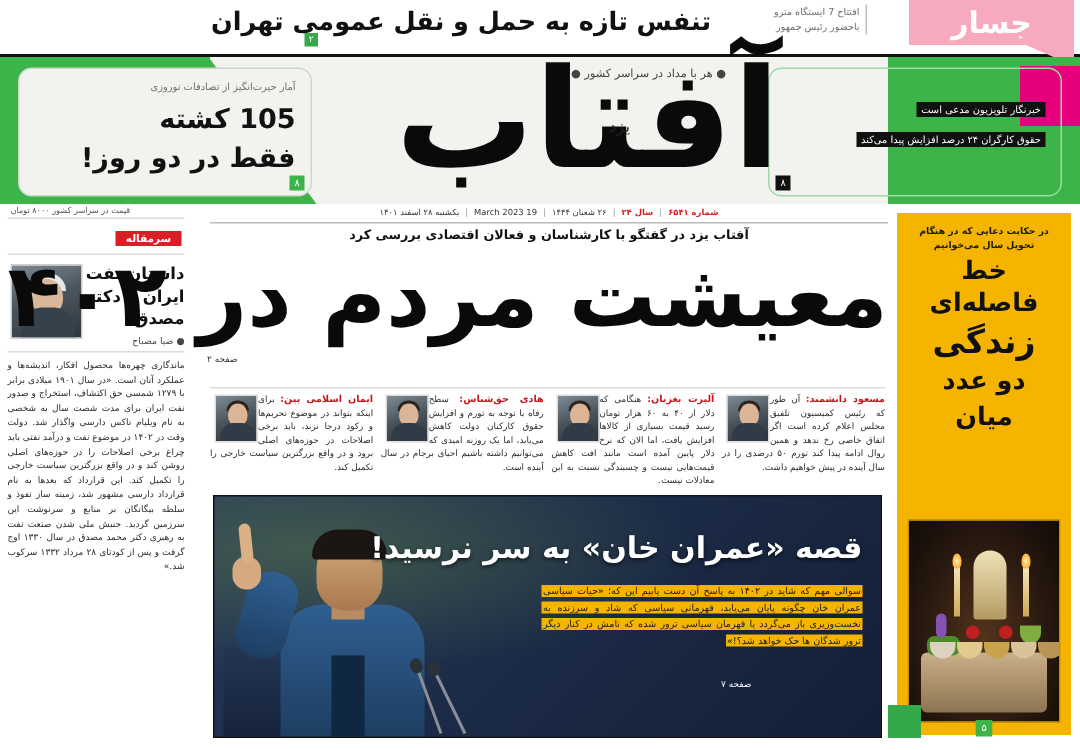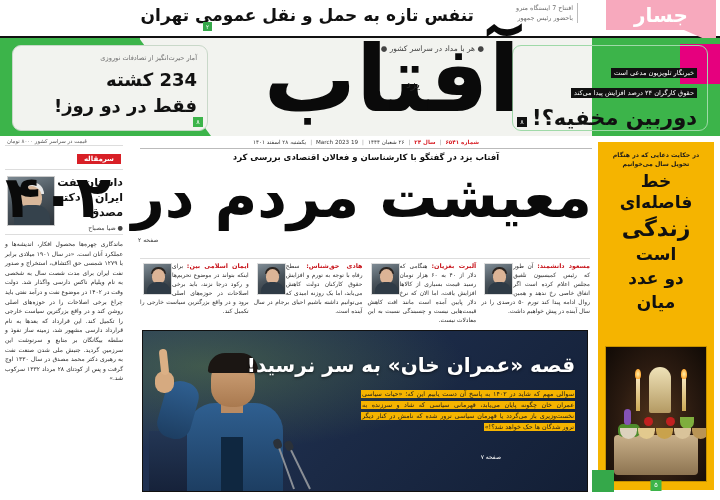--- a/index.html
+++ b/index.html
@@ -425,29 +425,28 @@
 
   <div class="green-field"></div>
   <div class="magenta-block"></div>
   <div class="masthead-white"></div>
   <div class="masthead-slogan">● هر با مداد در سراسر کشور ●</div>
   <div class="masthead-title">آفتاب</div>
   <div class="masthead-seal">یزد</div>
 
   <div class="promo-left">
     <div class="kicker">آمار حیرت‌انگیز از تصادفات نوروزی</div>
-    <div class="l1">234 کشته</div>
+    <div class="l1">105 کشته</div>
     <div class="l2">فقط در دو روز!</div>
     <div class="pg">۸</div>
   </div>
 
   <div class="promo-right">
     <div style="text-align:right"><span class="kick1">خبرنگار تلویزیون مدعی است</span></div>
     <div style="text-align:right"><span class="kick2">حقوق کارگران ۲۴ درصد افزایش پیدا می‌کند</span></div>
-    <div class="big">دوربین مخفیه؟!</div>
     <div class="pg">۸</div>
   </div>
 
   <div class="dateline">
     <span class="red">شماره ۶۵۴۱</span>
     <span class="sep">|</span>
     <span class="red">سال ۲۴</span>
     <span class="sep">|</span>
     <span>۲۶ شعبان ۱۴۴۴</span>
     <span class="sep">|</span>
@@ -510,21 +509,20 @@
       </div>
       <div class="tx"><span class="nm">ایمان اسلامی بین:</span> <span>برای اینکه بتواند در موضوع تحریم‌ها و رکود درجا نزند، باید برخی اصلاحات در حوزه‌های اصلی برود و در واقع بزرگترین سیاست خارجی را تکمیل کند.</span></div>
     </div>
   </div>
 
   <div class="right-col">
     <div class="yellow-box">
       <div class="kick">در حکایت دعایی که در هنگام تحویل سال می‌خوانیم</div>
       <div class="w small">خط فاصله‌ای</div>
       <div class="w">زندگی</div>
-      <div class="w small">است</div>
       <div class="w small">دو عدد</div>
       <div class="w small">میان</div>
       <div class="haftsin">
         <div class="table"></div>
         <div class="c1"></div>
         <div class="c2"></div>
         <div class="f1"></div>
         <div class="f2"></div>
         <div class="mirror"></div>
         <div class="sabzeh"></div>

